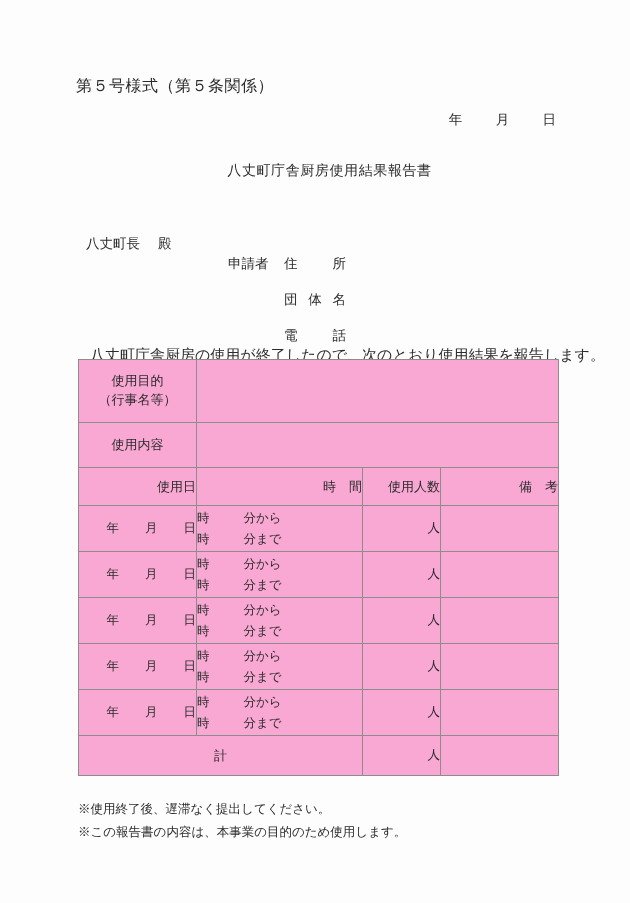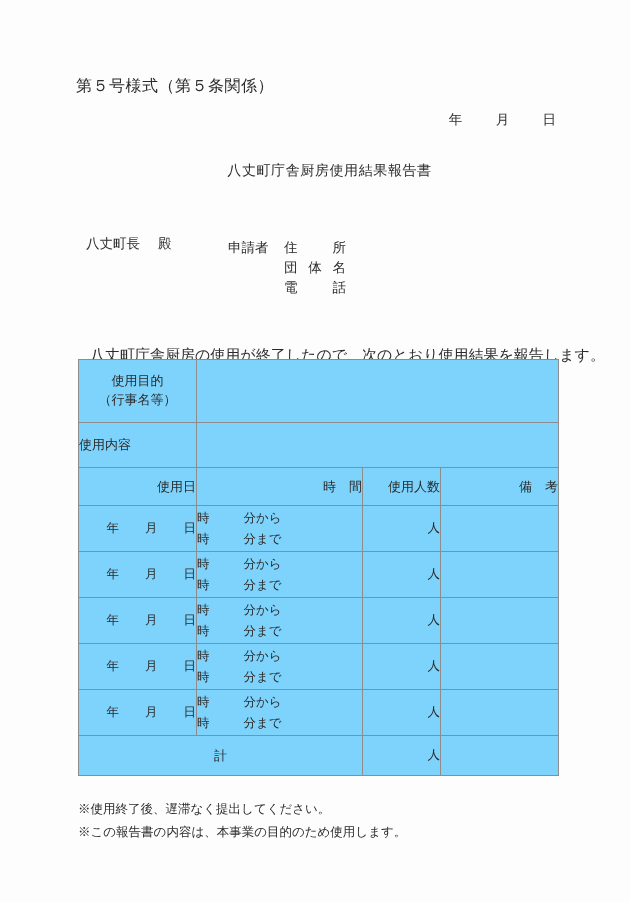--- a/index.html
+++ b/index.html
@@ -79,20 +79,21 @@
     position: absolute;
     left: 228px;
     top: 239px;
     font-size: 13.5px;
   }
   .applicant-row {
     display: flex;
     align-items: baseline;
     height: 20px;
     white-space: nowrap;
+    margin-top: 16px;
   }
   .applicant-label {
     width: 56px;
     flex: 0 0 56px;
   }
   .applicant-field {
     display: inline-block;
     width: 62px;
     text-align: justify;
     text-align-last: justify;
@@ -115,25 +116,25 @@
     top: 359px;
     width: 480px;
     border-collapse: collapse;
     table-layout: fixed;
     font-size: 13px;
   }
   .form-table td {
     border: 1px solid #8d8d8d;
     padding: 0;
     vertical-align: middle;
-    background: #7dd3fc;
+    background: #f9a8d4;
   }
 
   .c-purpose-label { height: 62px; text-align: center; line-height: 1.45; }
-  .c-content-label { height: 44px; text-align: left; }
+  .c-content-label { height: 44px; text-align: center; }
   .c-head         { height: 37px; text-align: right; font-family: Liberation Mono, monospace; }
   .c-datarow      { height: 46px; }
   .c-total        { height: 40px; }
   .cell-blank  { }
 
   
   .date-cell {
     text-align: right;
     padding-right: 17px;
     white-space: nowrap;

